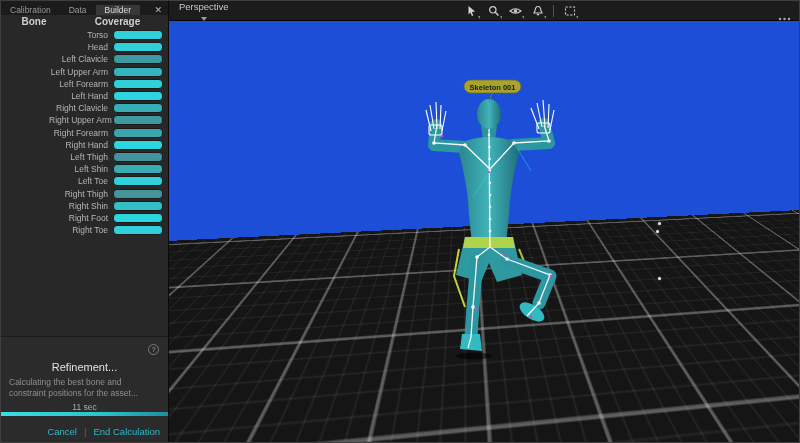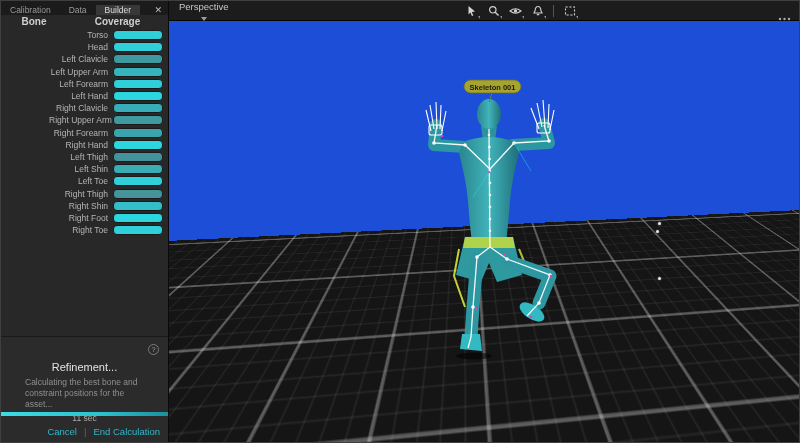--- a/index.html
+++ b/index.html
@@ -25,21 +25,21 @@
   .bones { padding-top:1px; }
   .bone-row { display:flex; align-items:center; height:12.2px;padding-left:48px; }
   .bone-label { width:64px; text-align:right; padding-right:5px; font-size:8.5px; color:#b5b5b5; white-space:nowrap; }
   .bone-bar { flex:1; height:10px; margin-right:5px; border-radius:4px; border:1px solid #1a1a1a; background:#2fd0d9; }
 
   .side-spacer { flex:1; }
 
   .refine-panel { position:relative; height:106px; background:#2b2b2b; border-top:1px solid #191919; }
   .help-icon { position:absolute; top:7px; right:9px; width:11px; height:11px; border:1px solid #7a7a7a; border-radius:50%; color:#9a9a9a; font-size:7.5px; display:flex; align-items:center; justify-content:center; }
   .refine-title { margin-top:24px; text-align:center; color:#e2e2e2; font-size:11px; }
-  .refine-desc { margin-top:4px; padding:0 24px; color:#8f8f8f; font-size:8.5px; line-height:1.3; }
+  .refine-desc { margin-top:4px; padding:0 8px; color:#8f8f8f; font-size:8.5px; line-height:1.3; }
   .refine-time { margin-top:3px; text-align:center; color:#ababab; font-size:8.5px; }
   .refine-progress { position:absolute; left:0; right:0; top:75px; height:4px; background:linear-gradient(90deg,#3bdce4 0%,#2bc2cd 60%,#1d8fa0 100%); }
   .refine-actions { position:absolute; bottom:5px; right:8px; font-size:9.5px; color:#2fb9cc; display:flex; gap:7px; align-items:center; }
   .refine-actions .sep { color:#666; }
 
   
   .viewport { position:relative; flex:1; display:flex; flex-direction:column; background:#0d0d0d; }
   .vp-topbar { position:relative; height:20px; background:#1c1c1c; border-bottom:1px solid #060606; display:flex; align-items:center; flex:none; }
   .view-mode { margin-left:10px; display:flex; align-items:center; gap:5px; color:#c8c8c8; font-size:9.5px;flex-direction:column; }
   .caret-down { width:0; height:0; border-left:3.5px solid transparent; border-right:3.5px solid transparent; border-top:4px solid #9a9a9a; }

